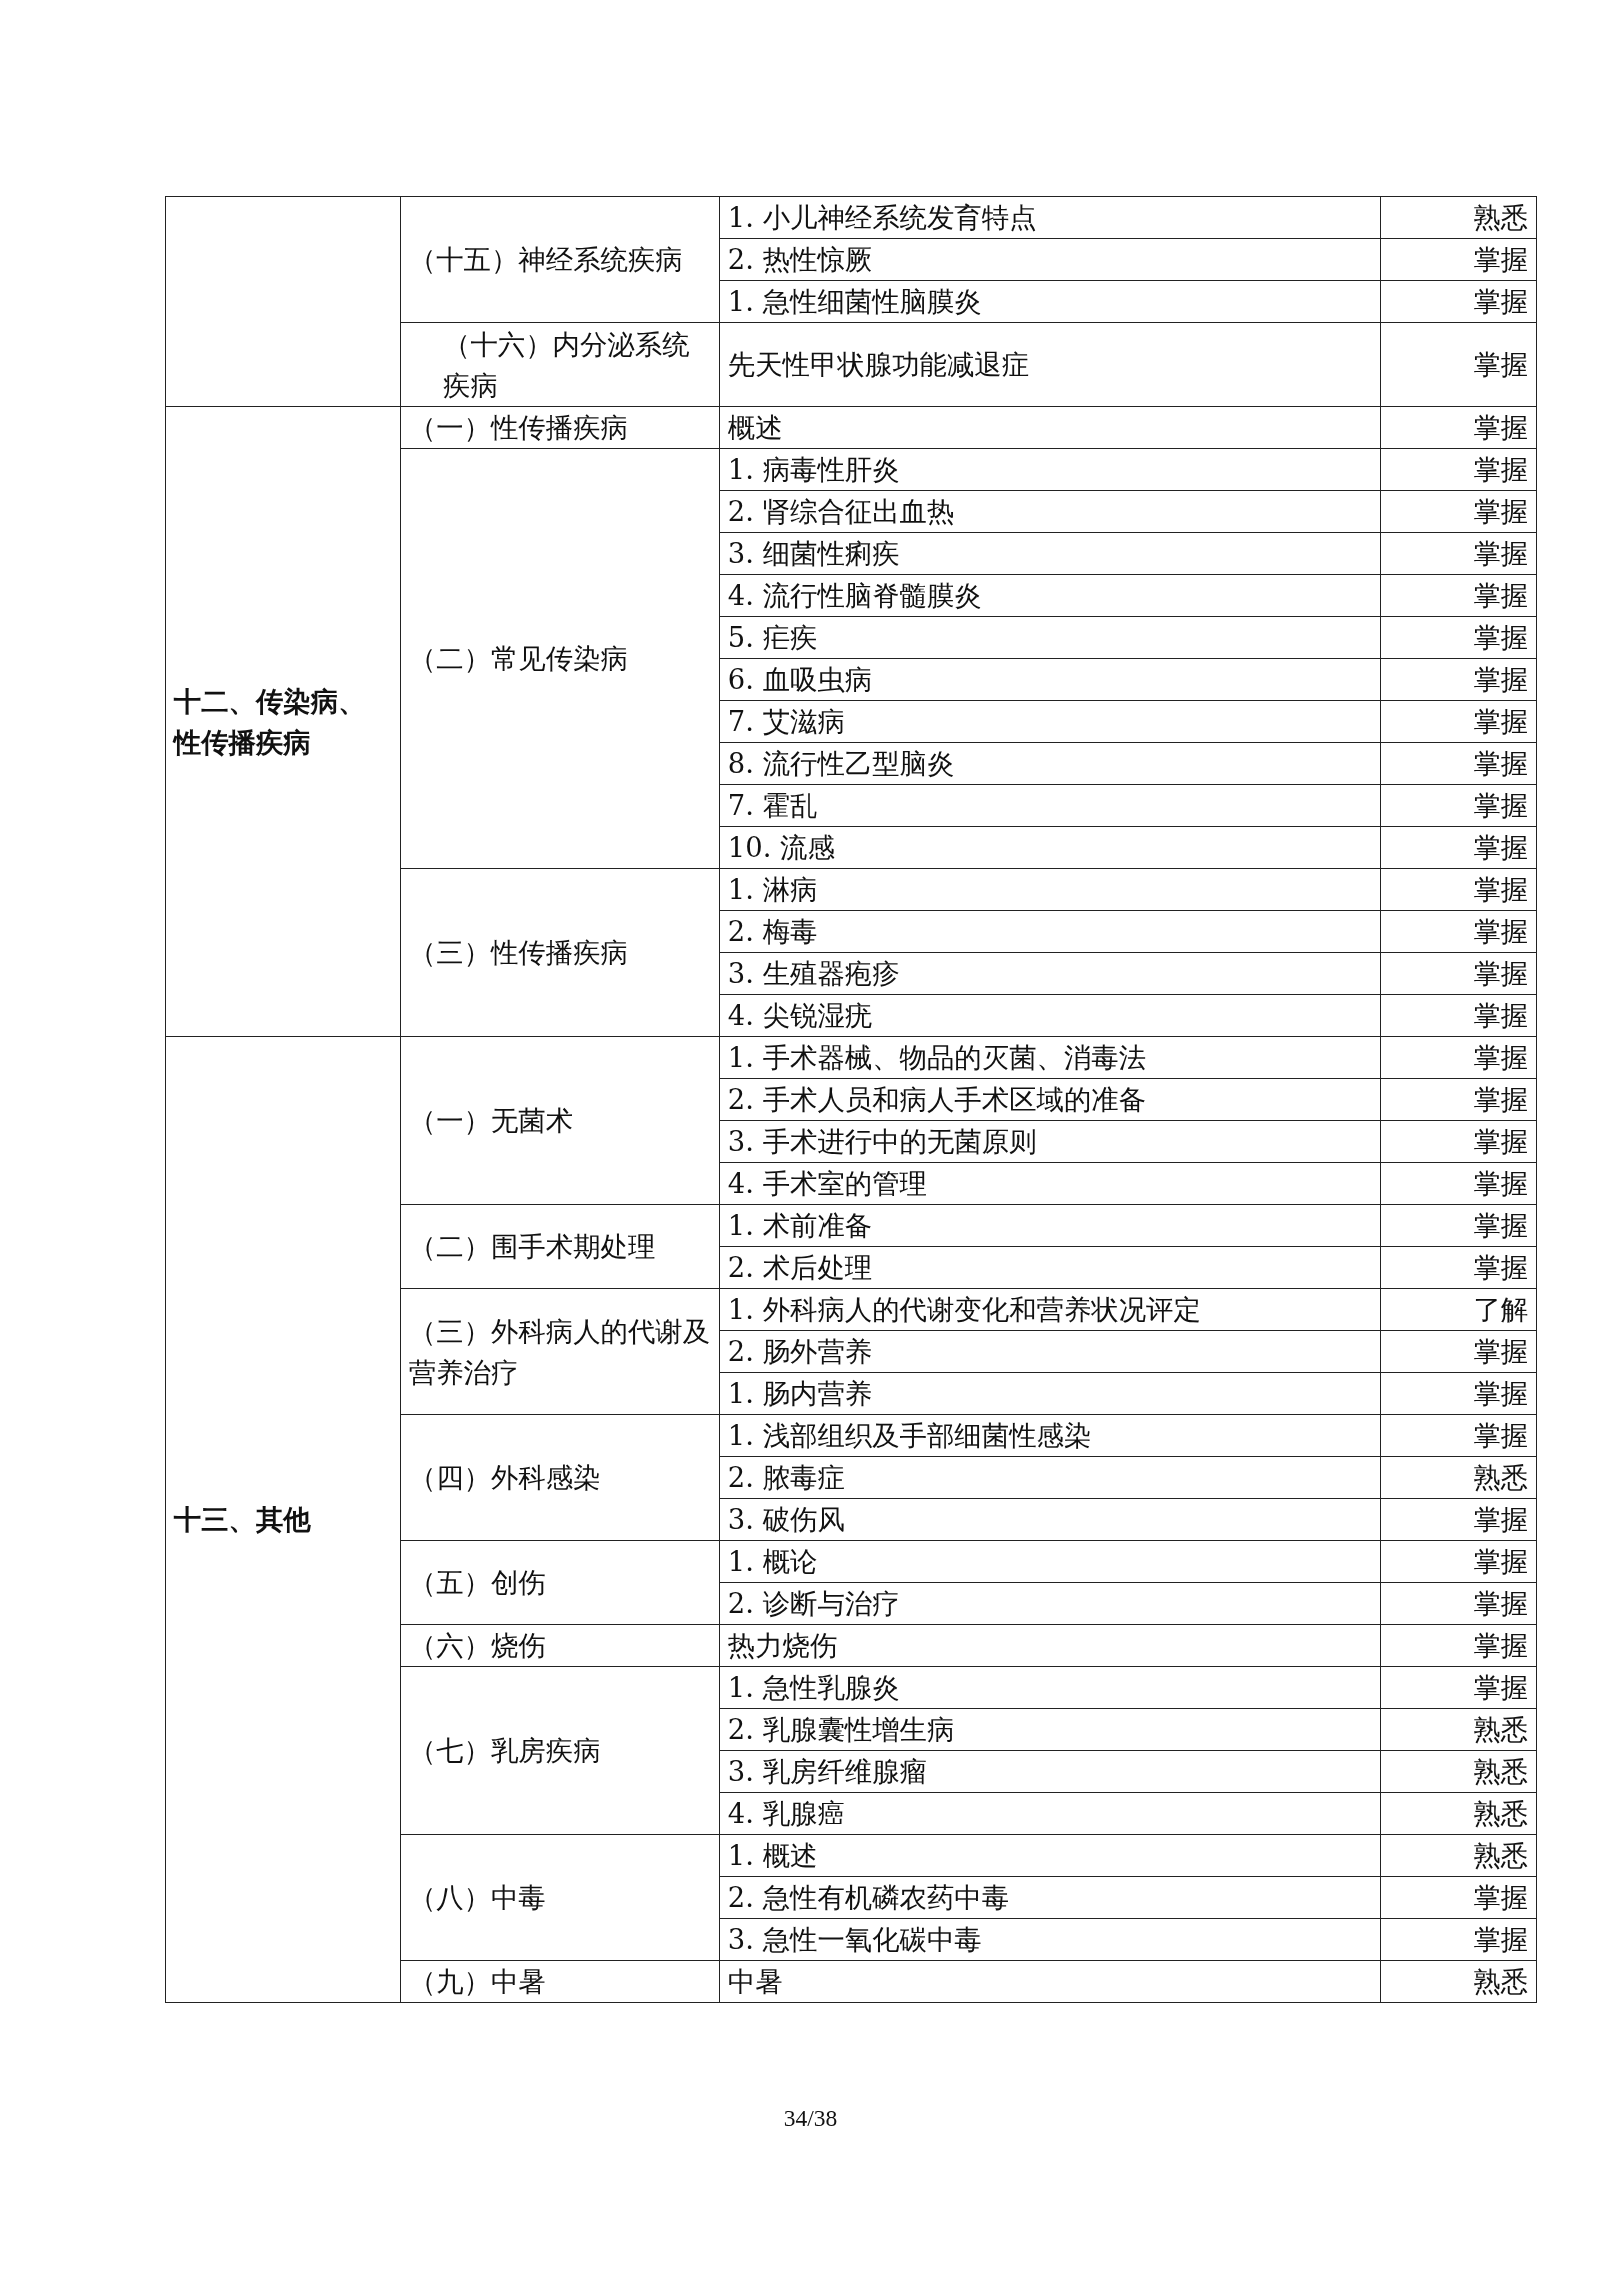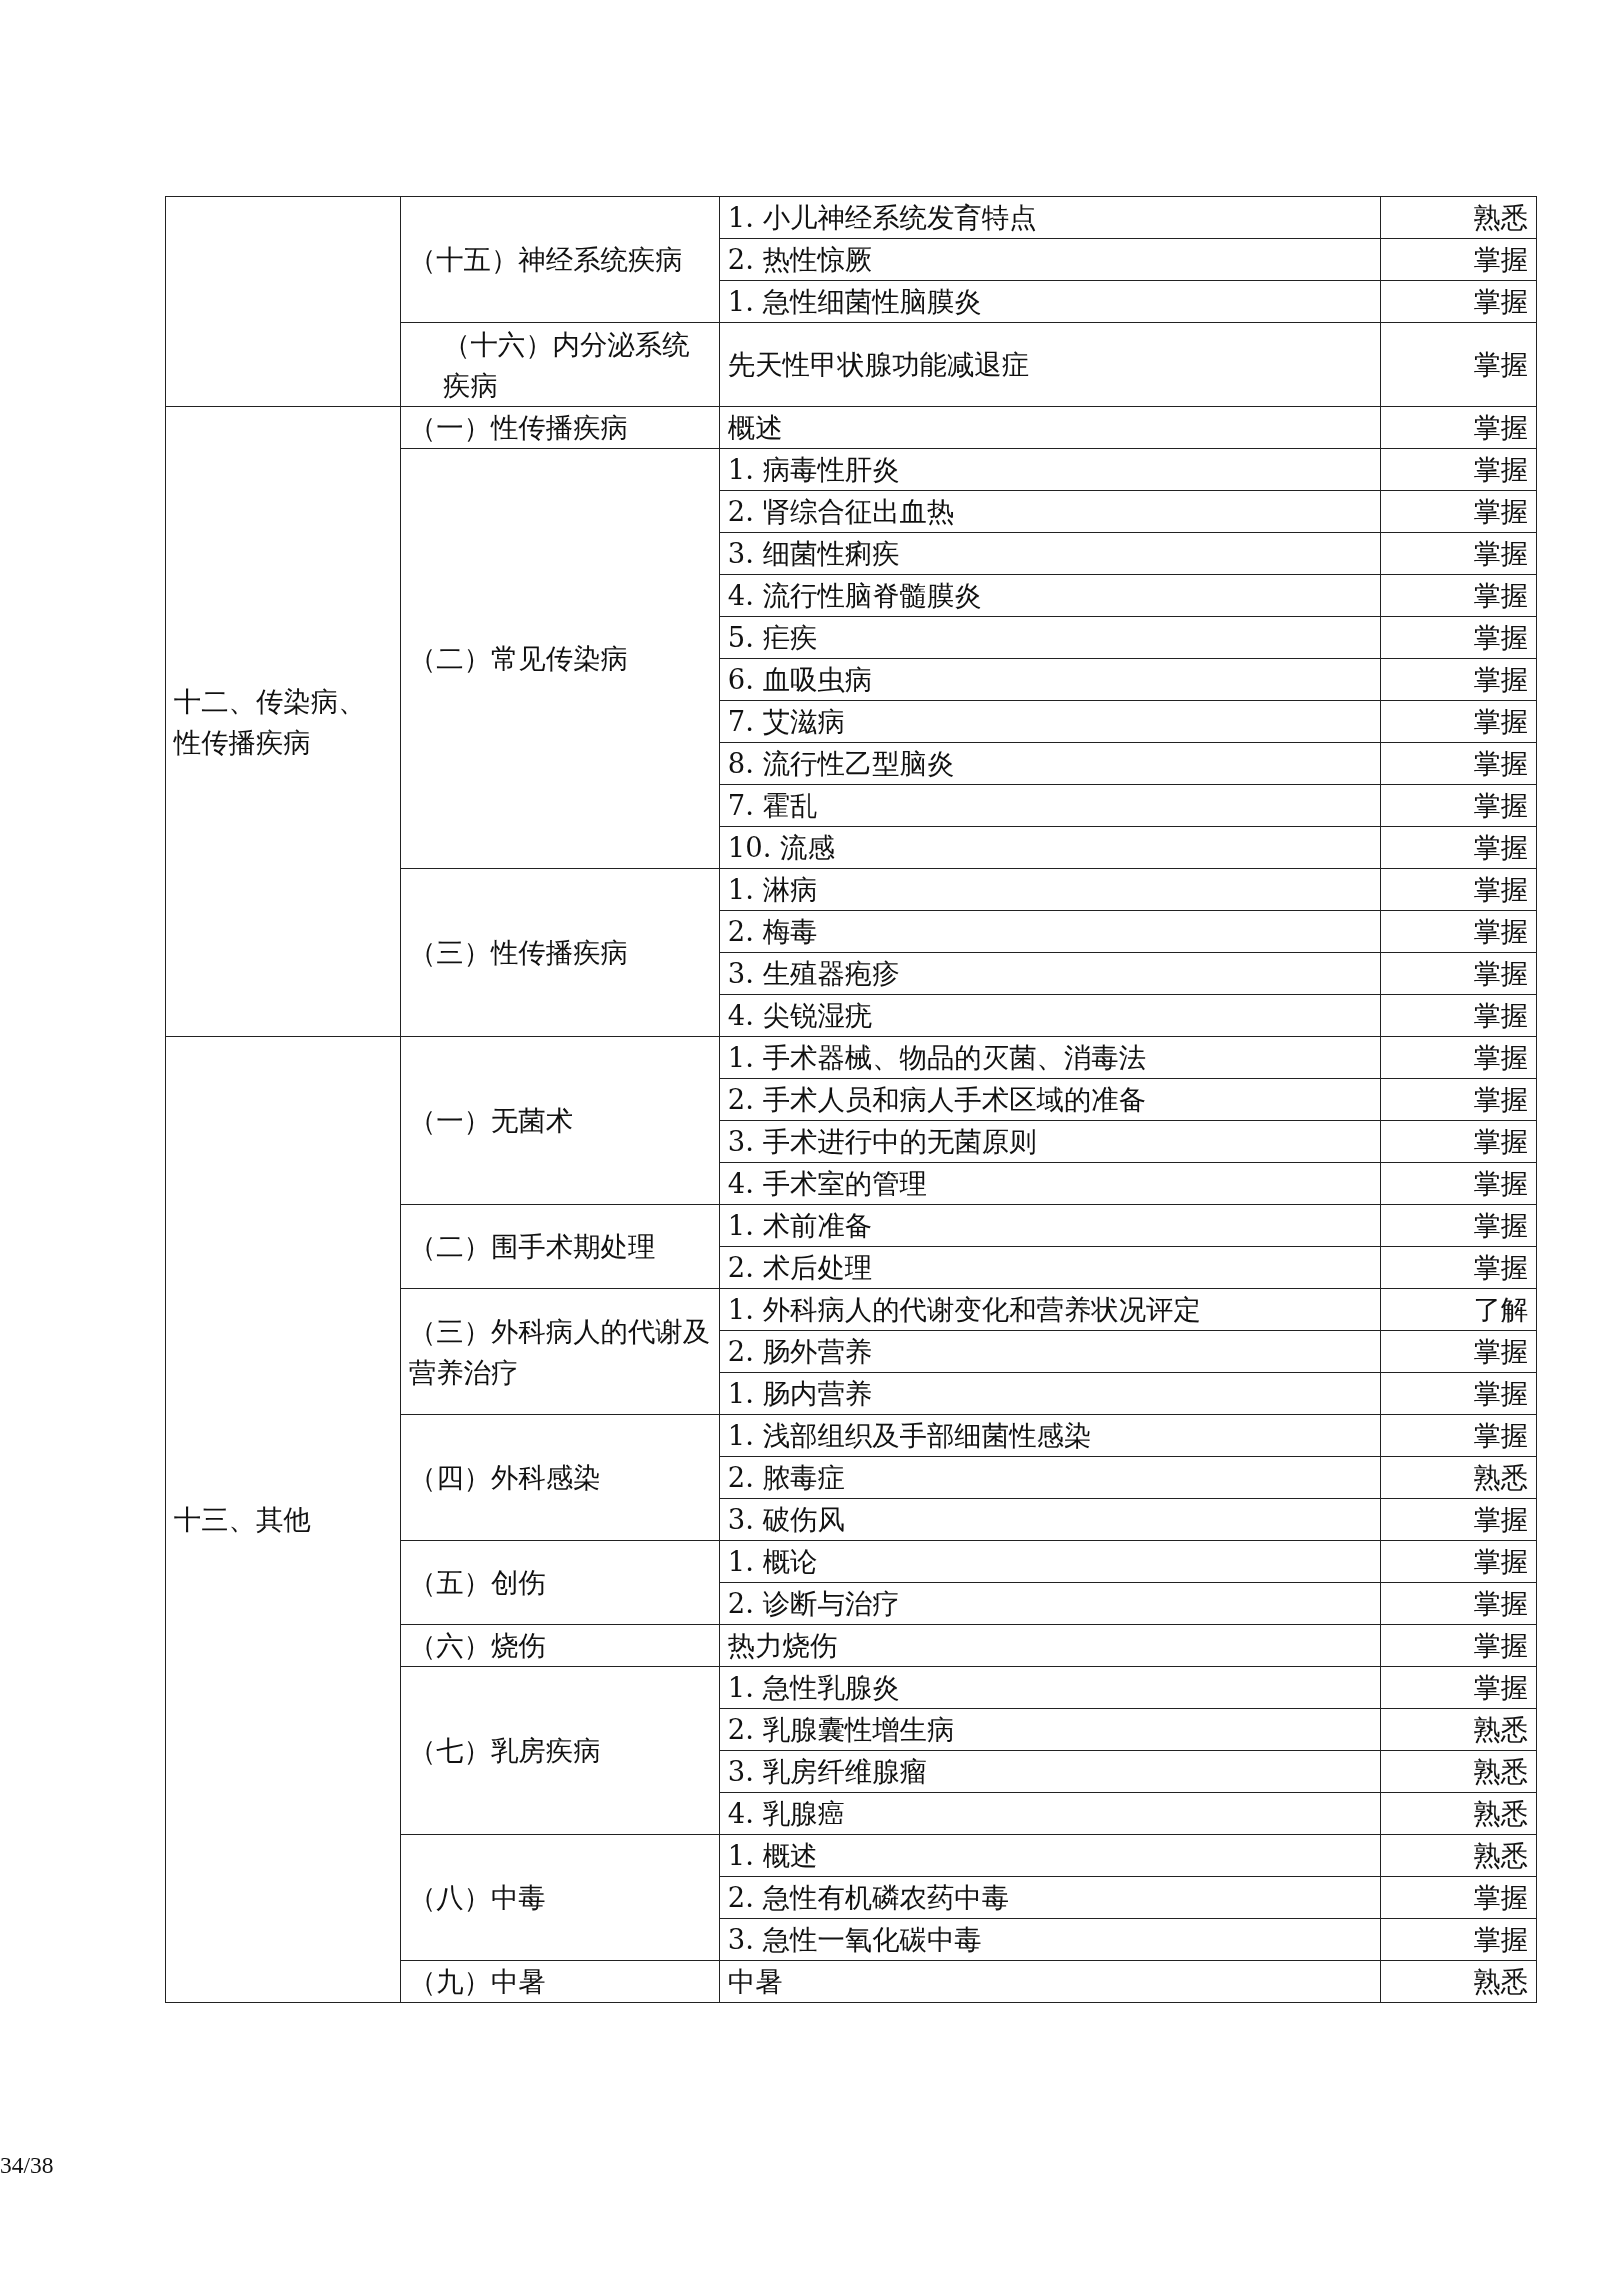--- a/index.html
+++ b/index.html
@@ -7,24 +7,24 @@
   .page { position: absolute; left: 0; top: 0; width: 1621px; height: 2293px; }
   table.outline {
     position: absolute; left: 165px; top: 196px;
     width: 1370px; border-collapse: collapse; table-layout: fixed;
   }
   table.outline td {
     border: 1.5px solid #222; padding: 0 7.8px; font-size: 27.4px; line-height: 41px;
     vertical-align: middle; height: 42px; box-sizing: border-box;
   }
   col.c1 { width: 235px; } col.c2 { width: 319px; } col.c3 { width: 661px; } col.c4 { width: 156px; }
-  td.chapter { font-weight: normal; font-family: "DejaVu Sans", "Liberation Sans", sans-serif; font-size: 27.4px; line-height: 78px; padding-left: 13.7px; }
+  td.chapter { font-weight: bold; font-family: "DejaVu Sans", "Liberation Sans", sans-serif; font-size: 27.4px; line-height: 78px; padding-left: 13.7px; }
   td.unit { padding-left: 13.7px; line-height: 43px; }
   td.level { text-align: right; }
-  .footer { position: absolute; top: 2105px; left: 0; width: 1621px; text-align: left; font-size: 23.5px; font-family: "Liberation Serif", serif; margin-top: 47px; }
+  .footer { position: absolute; top: 2105px; left: 0; width: 1621px; text-align: center; font-size: 23.5px; font-family: "Liberation Serif", serif; }
 </style>
 </head>
 <body>
 
 <div class="page">
   <table class="outline">
     <colgroup>
         <col class="c1">
         <col class="c2">
         <col class="c3">

